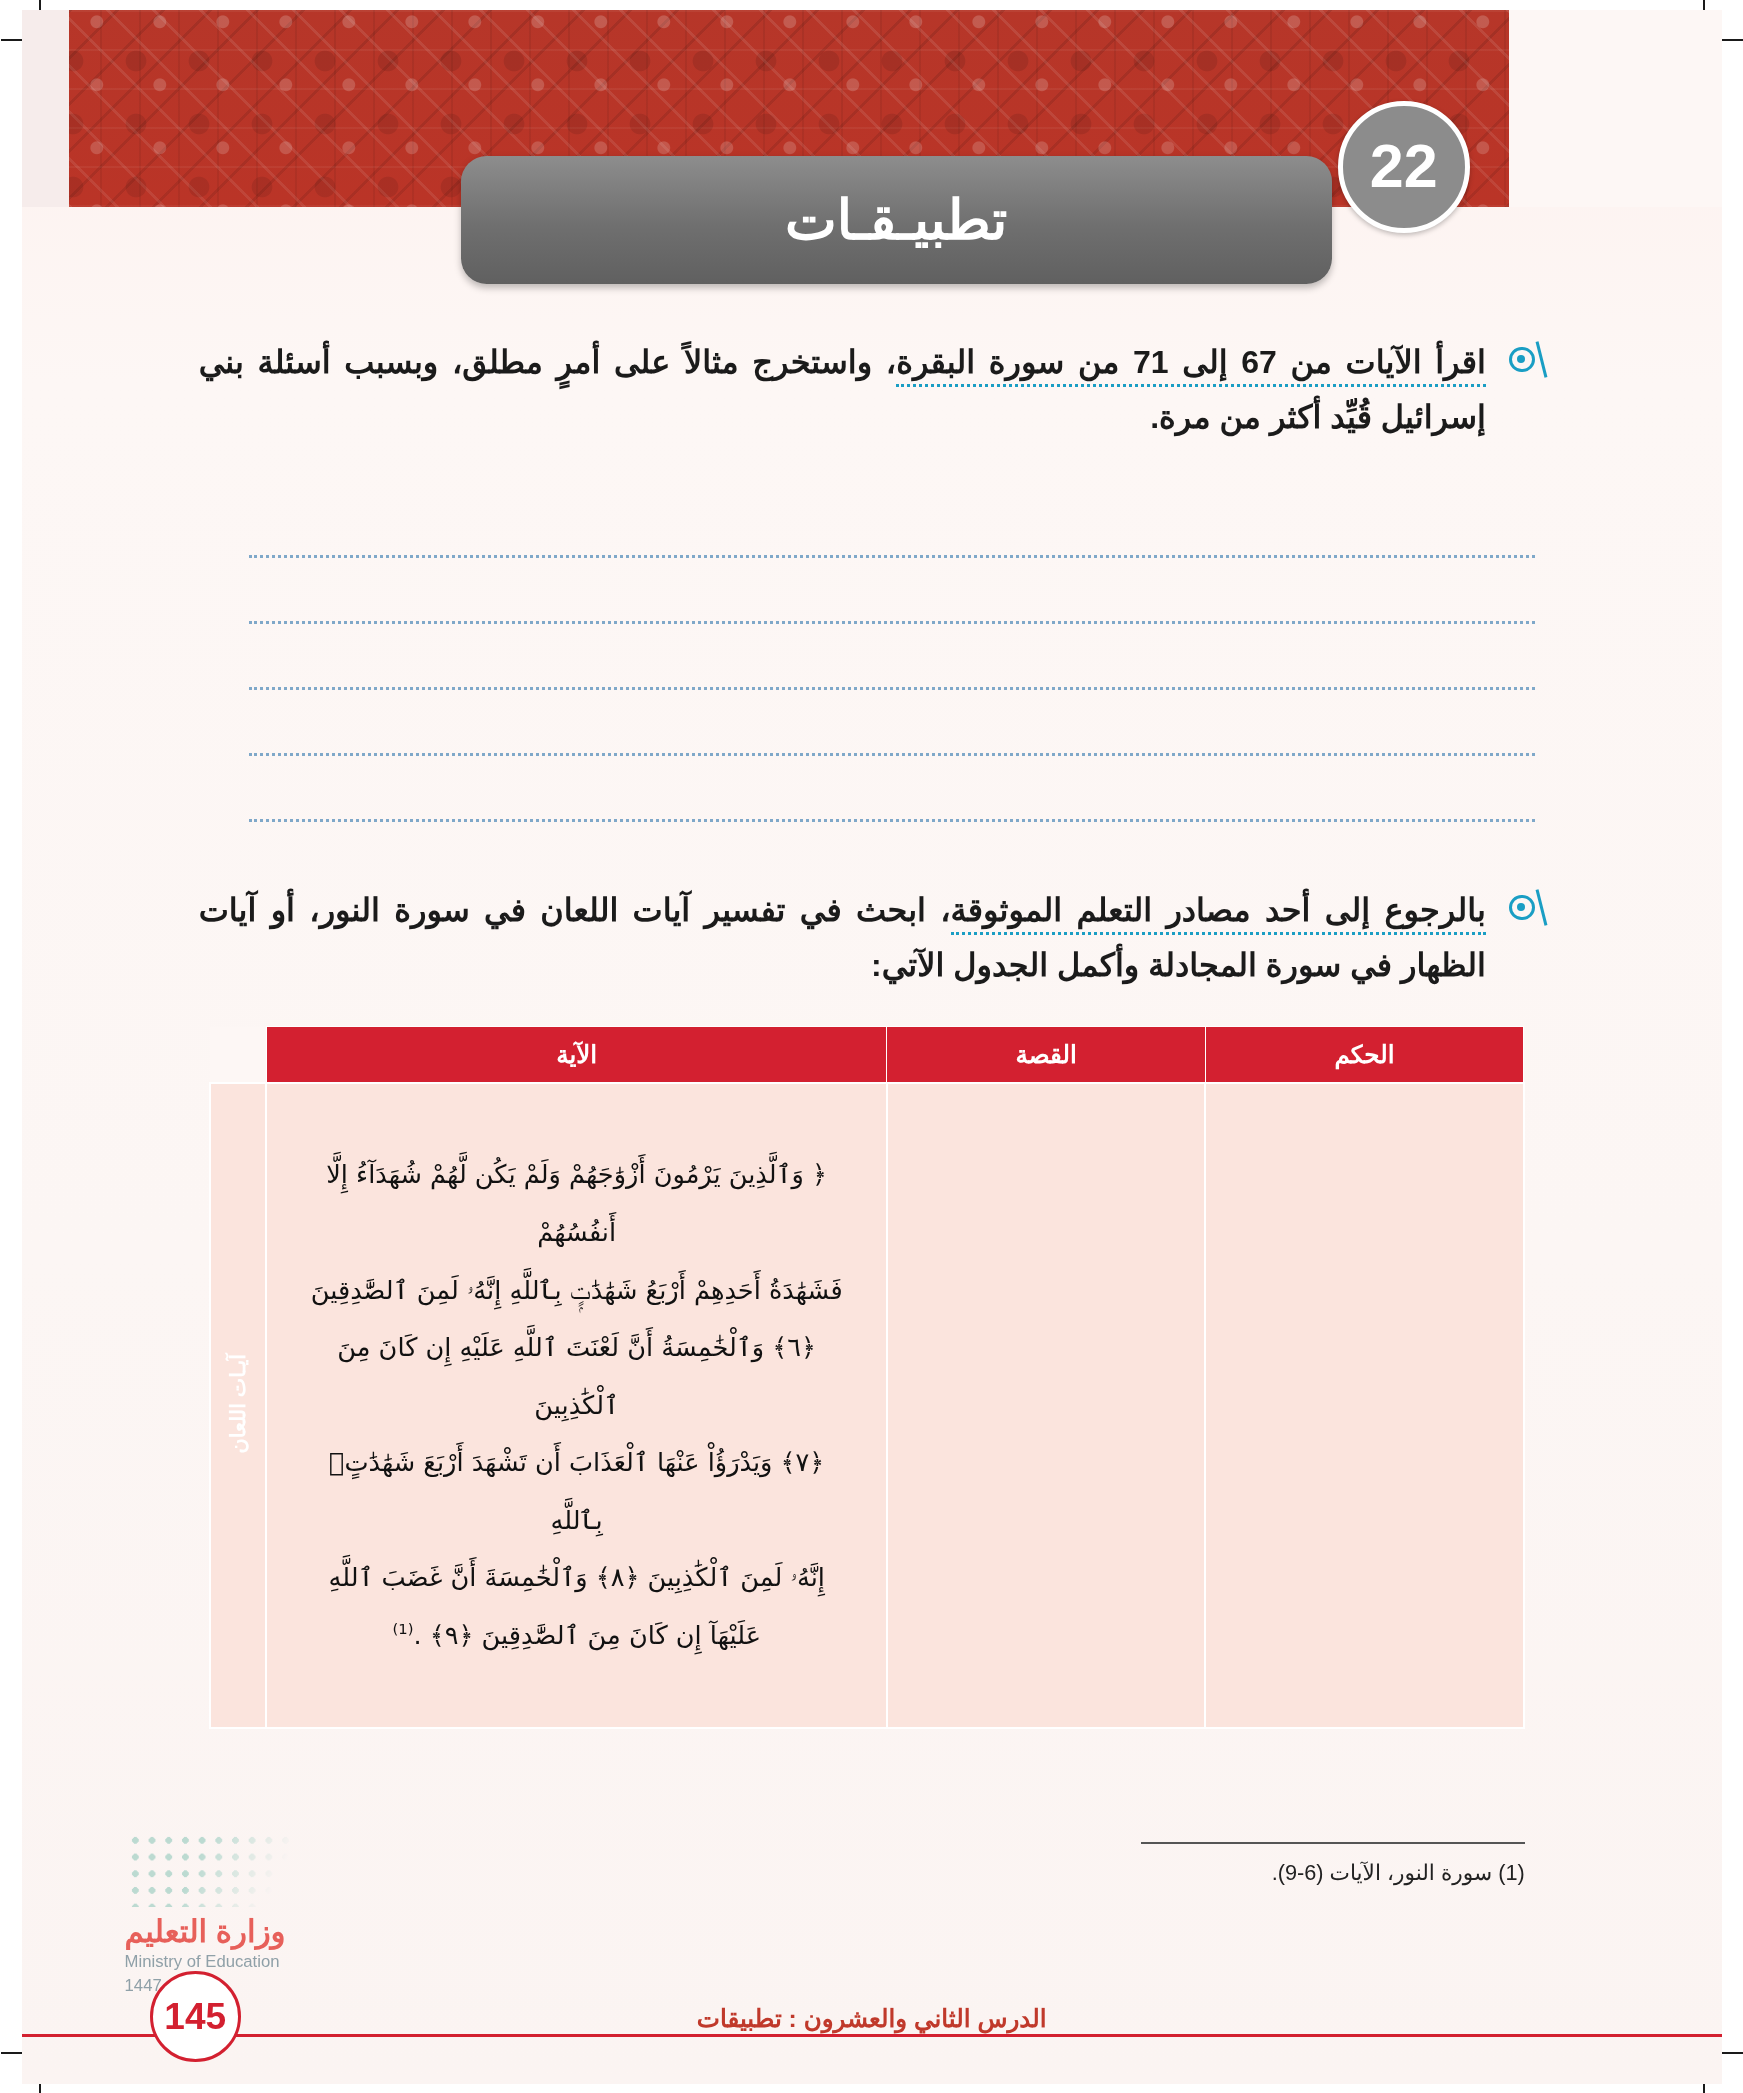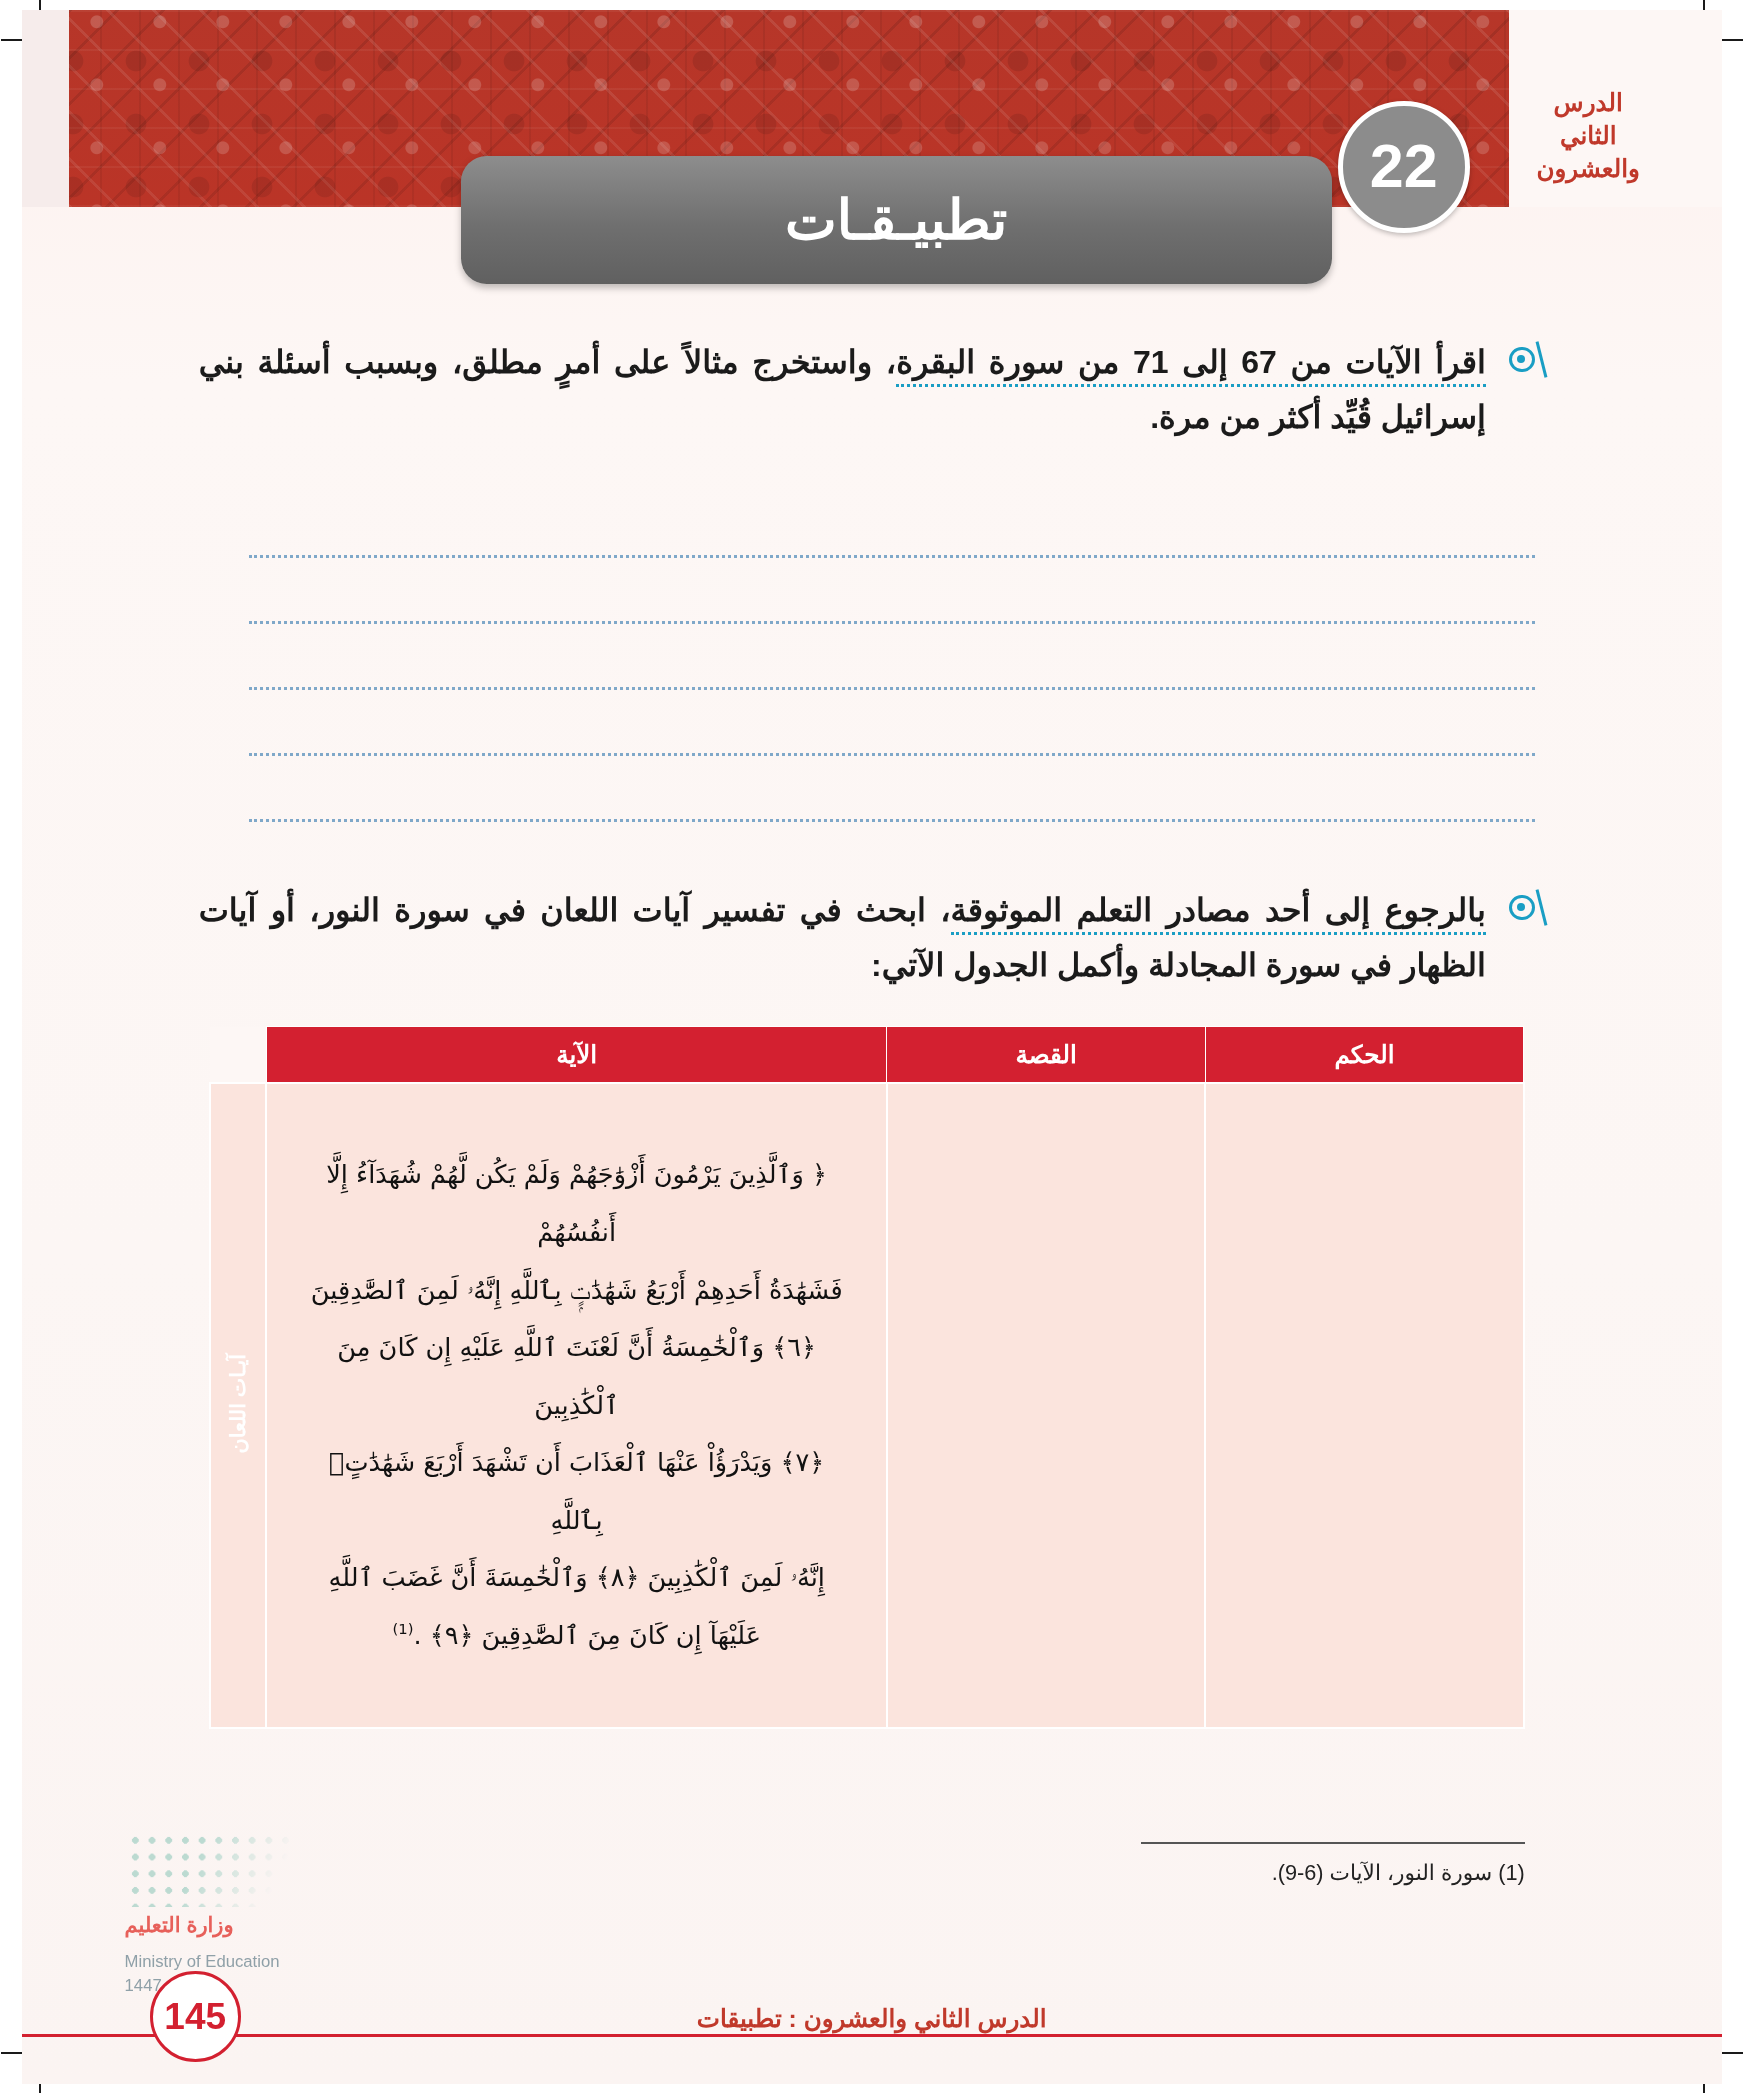--- a/index.html
+++ b/index.html
@@ -354,21 +354,21 @@
       radial-gradient(circle, #b9d9d0 3.2px, transparent 3.3px);
     background-size: 16.7px 16.7px;
     opacity: 0.95;
     -webkit-mask-image: linear-gradient(115deg, #000 38%, transparent 78%);
     mask-image: linear-gradient(115deg, #000 38%, transparent 78%);
   }
   .ministry-name {
     position: absolute;
     left: 7.9px;
     top: 81px;
-    font-size: 21px;
+    font-size: 31px;
     font-weight: bold;
     color: #e5504a;
     white-space: nowrap;
     opacity: 0.9;
   }
   .ministry-en {
     position: absolute;
     left: 7.9px;
     top: 120px;
     font-size: 16.7px;
@@ -396,25 +396,20 @@
 <div class="crop h" style="right:0;bottom:39px;"></div>
 <div class="crop v" style="right:39px;bottom:0;"></div>
 
 <div class="page">
   <div class="bg-wash"></div>
 
   <div class="header-band"></div>
   <div class="header-left-strip"></div>
   <div class="header-right-block"></div>
 
-  <div class="lesson-label">
-    <div>الدرس</div>
-    <div>الثاني</div>
-    <div>والعشرون</div>
-  </div>
 
   <div class="lesson-badge">22</div>
 
   <div class="title-plaque">
     <span>تطبيـقـات</span>
   </div>
 
   <div class="content">
 
     <div class="q-row">

